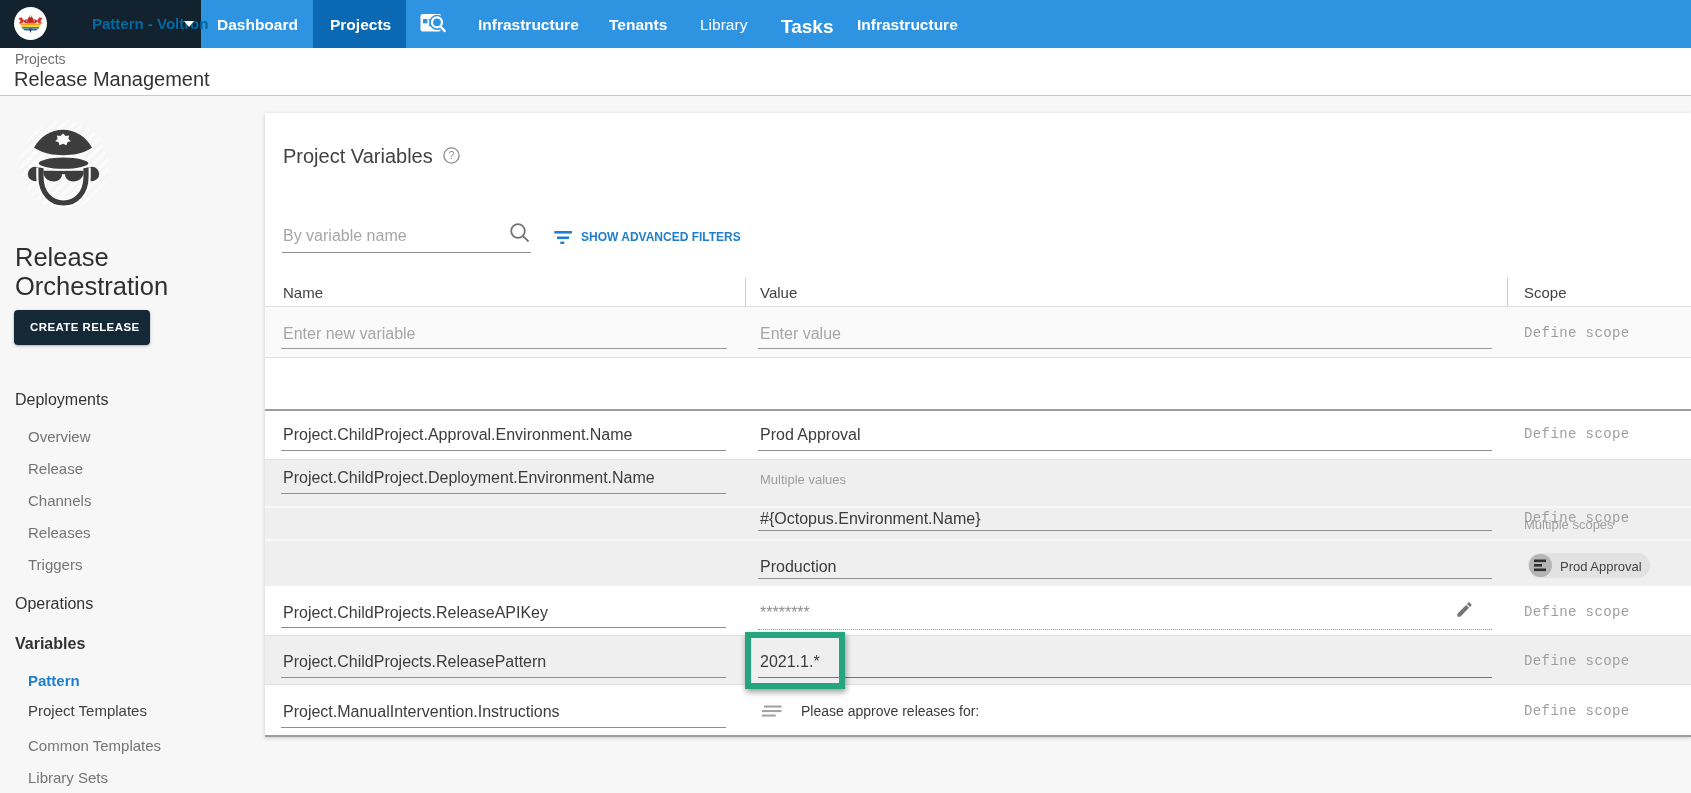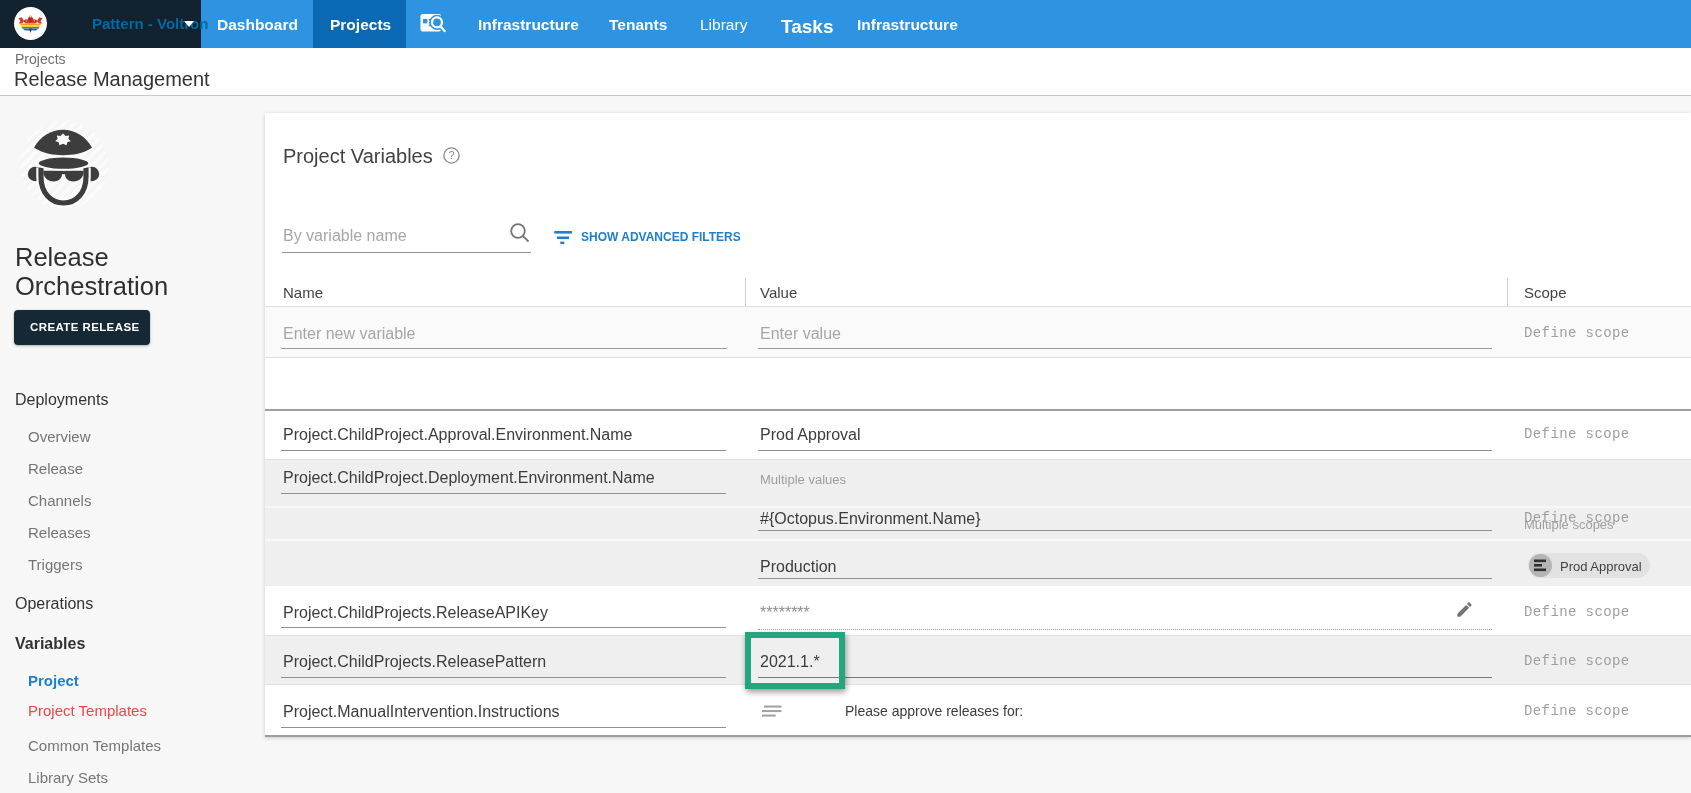--- a/index.html
+++ b/index.html
@@ -98,22 +98,22 @@
 <div class="txt" style="left:30px;top:321px;font-size:11.5px;font-weight:bold;letter-spacing:0.4px;color:#fff;">CREATE RELEASE</div>
 
 <div class="txt" style="left:15px;top:391px;font-size:16px;color:#333;">Deployments</div>
 <div class="txt" style="left:28px;top:428px;font-size:15px;color:#757575;">Overview</div>
 <div class="txt" style="left:28px;top:460px;font-size:15px;color:#757575;">Release</div>
 <div class="txt" style="left:28px;top:492px;font-size:15px;color:#757575;">Channels</div>
 <div class="txt" style="left:28px;top:524px;font-size:15px;color:#757575;">Releases</div>
 <div class="txt" style="left:28px;top:556px;font-size:15px;color:#757575;">Triggers</div>
 <div class="txt" style="left:15px;top:595px;font-size:16px;color:#333;">Operations</div>
 <div class="txt" style="left:15px;top:635px;font-size:16px;color:#333;font-weight:bold;">Variables</div>
-<div class="txt" style="left:28px;top:672px;font-size:15px;color:#1e7fd1;font-weight:bold;">Project</div>
-<div class="txt" style="left:28px;top:702px;font-size:15px;color:#ef4444;">Project Templates</div>
+<div class="txt" style="left:28px;top:672px;font-size:15px;color:#1e7fd1;font-weight:bold;">Pattern</div>
+<div class="txt" style="left:28px;top:702px;font-size:15px;color:#404040;">Project Templates</div>
 <div class="txt" style="left:28px;top:737px;font-size:15px;color:#757575;">Common Templates</div>
 <div class="txt" style="left:28px;top:769px;font-size:15px;color:#757575;">Library Sets</div>
 
 <div class="abs" style="left:265px;top:113px;width:1426px;height:624px;background:#fff;box-shadow:0 1px 4px rgba(0,0,0,0.18);"></div>
 
 <div class="txt" style="left:283px;top:145px;font-size:20px;color:#424242;">Project Variables</div>
 <svg class="abs" style="left:443px;top:147px;" width="17" height="17" viewBox="0 0 17 17">
   <circle cx="8.5" cy="8.5" r="7.6" fill="none" stroke="#8f8f8f" stroke-width="1.4"></circle>
   <text x="8.5" y="12.2" text-anchor="middle" font-size="11" fill="#8f8f8f" font-family="Liberation Sans">?</text>
 </svg>
@@ -195,16 +195,16 @@
 
 <div class="abs" style="left:745px;top:632px;width:100px;height:57px;border:6px solid #24a57d;box-shadow:1px 3px 6px rgba(0,0,0,0.4);"></div>
 
 <div class="txt cell" style="left:283px;top:703px;">Project.ManualIntervention.Instructions</div>
 <div class="ul" style="left:281px;top:727px;width:445px;"></div>
 <svg class="abs" style="left:762px;top:704px;" width="20" height="15" viewBox="0 0 20 15">
   <rect x="2" y="1.5" width="17.5" height="2.1" fill="#a2a2a2"></rect>
   <rect x="0" y="6" width="19.5" height="2.1" fill="#a2a2a2"></rect>
   <rect x="0" y="10.5" width="13.7" height="2.1" fill="#a2a2a2"></rect>
 </svg>
-<div class="txt" style="left:801px;top:703px;font-size:14px;color:#3c3c3c;margin-left:44px;">Please approve releases for:</div>
+<div class="txt" style="left:801px;top:703px;font-size:14px;color:#3c3c3c;">Please approve releases for:</div>
 <div class="txt mono" style="left:1524px;top:703px;">Define scope</div>
 
 <div class="abs" style="left:265px;top:735px;width:1426px;height:2px;background:#9e9e9e;"></div>
 
 </body></html>

